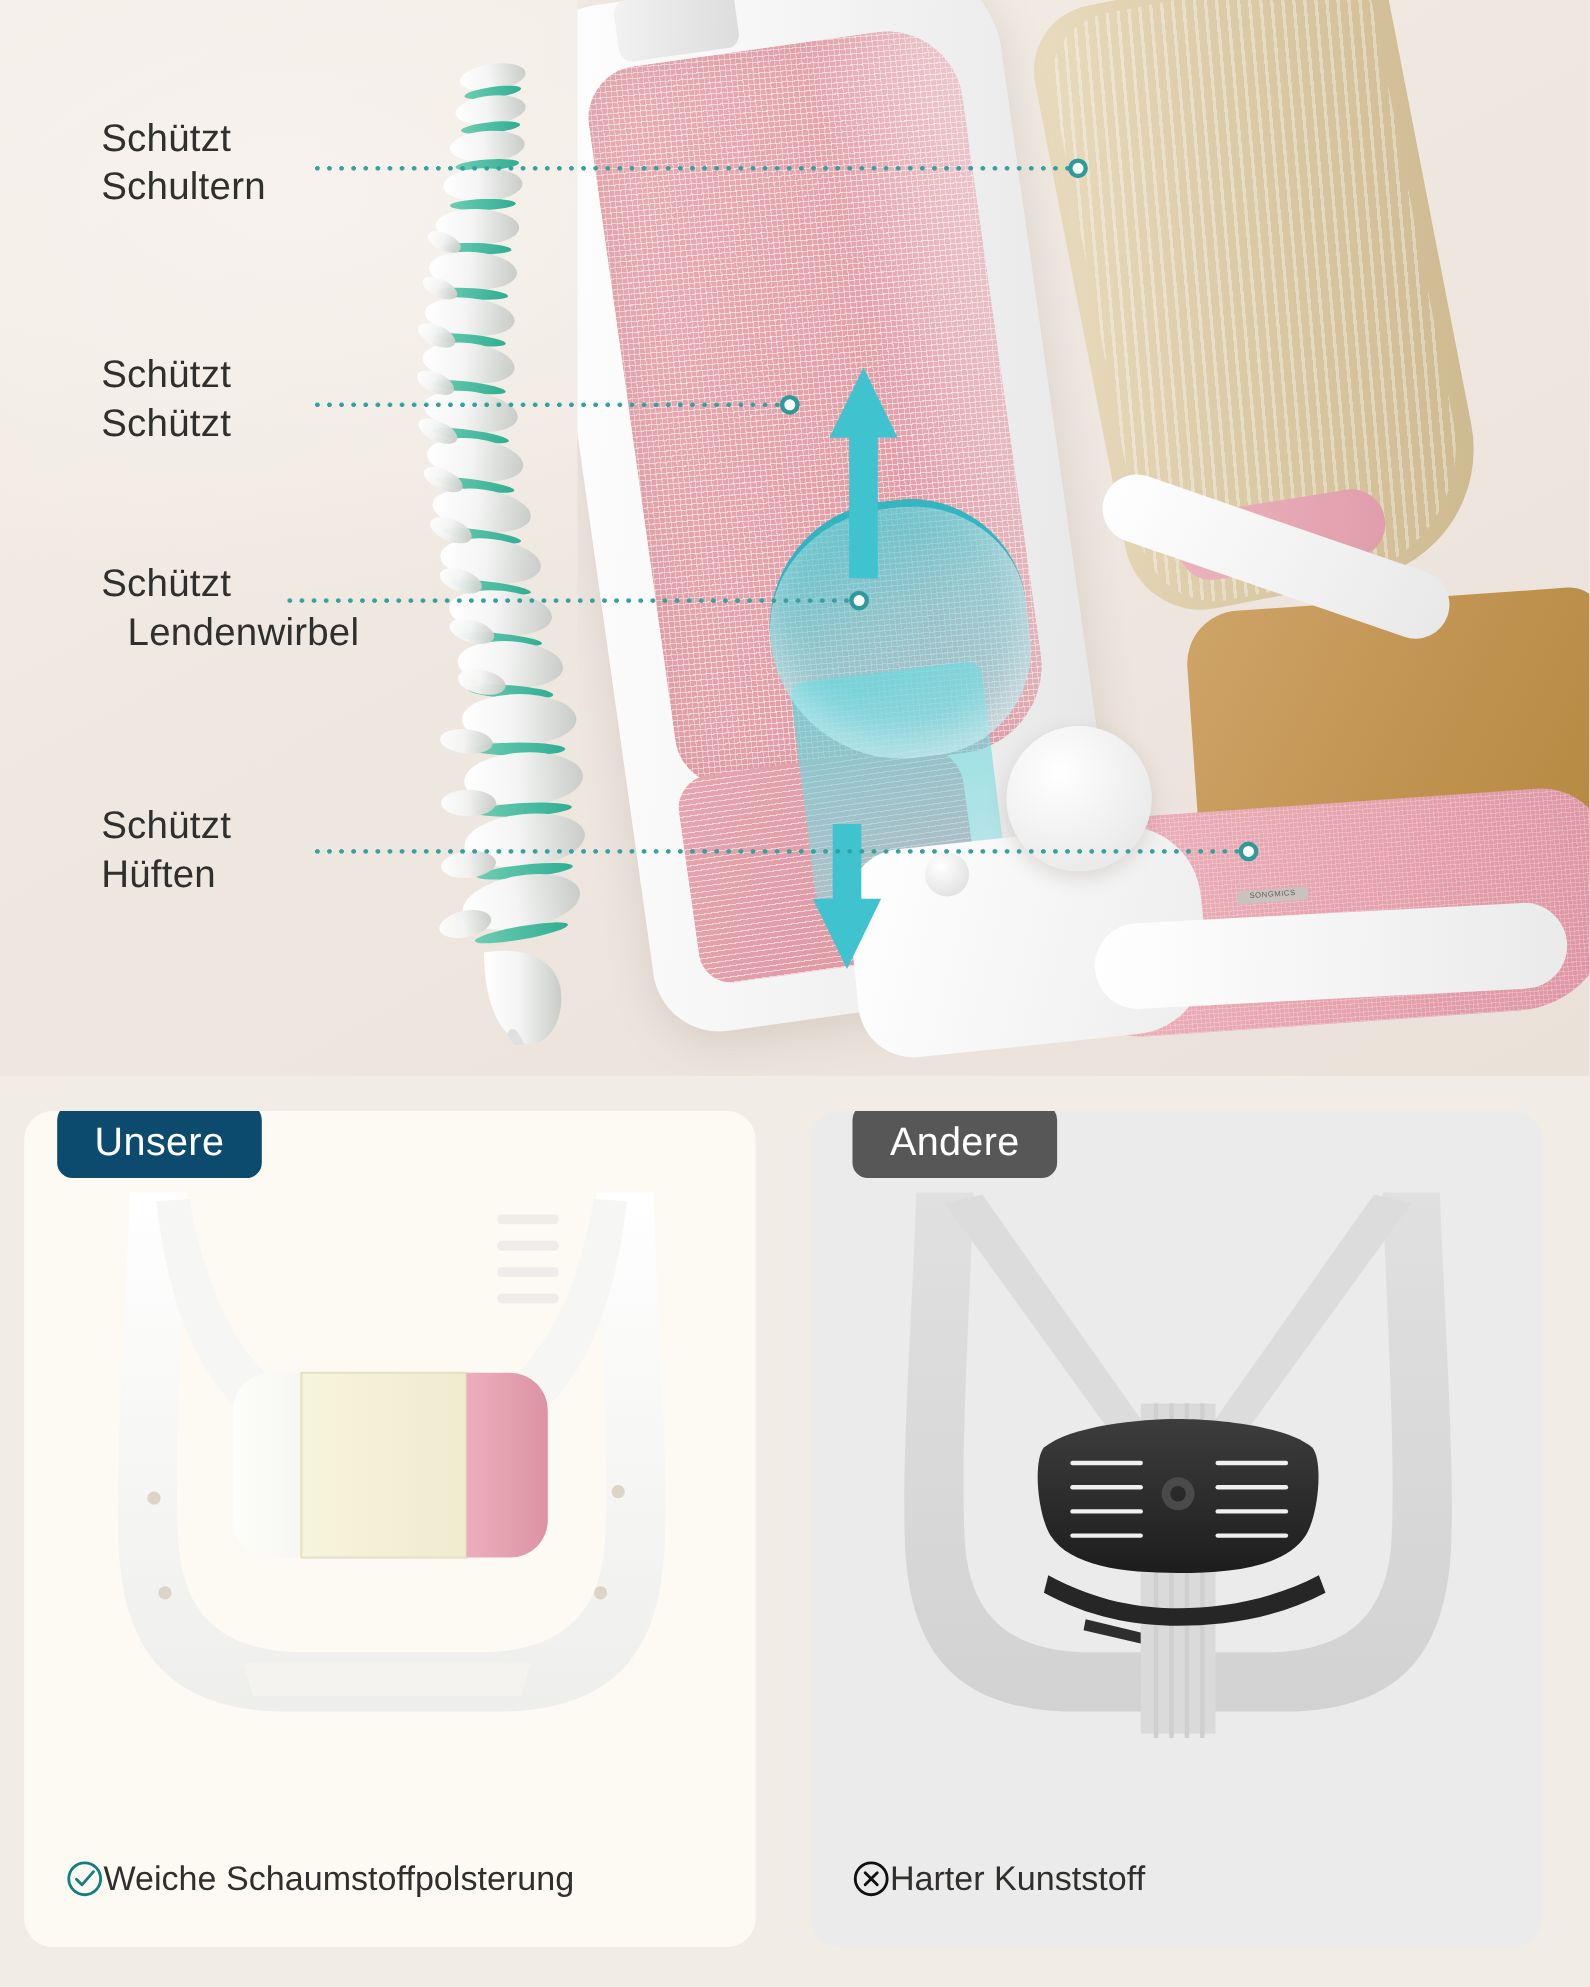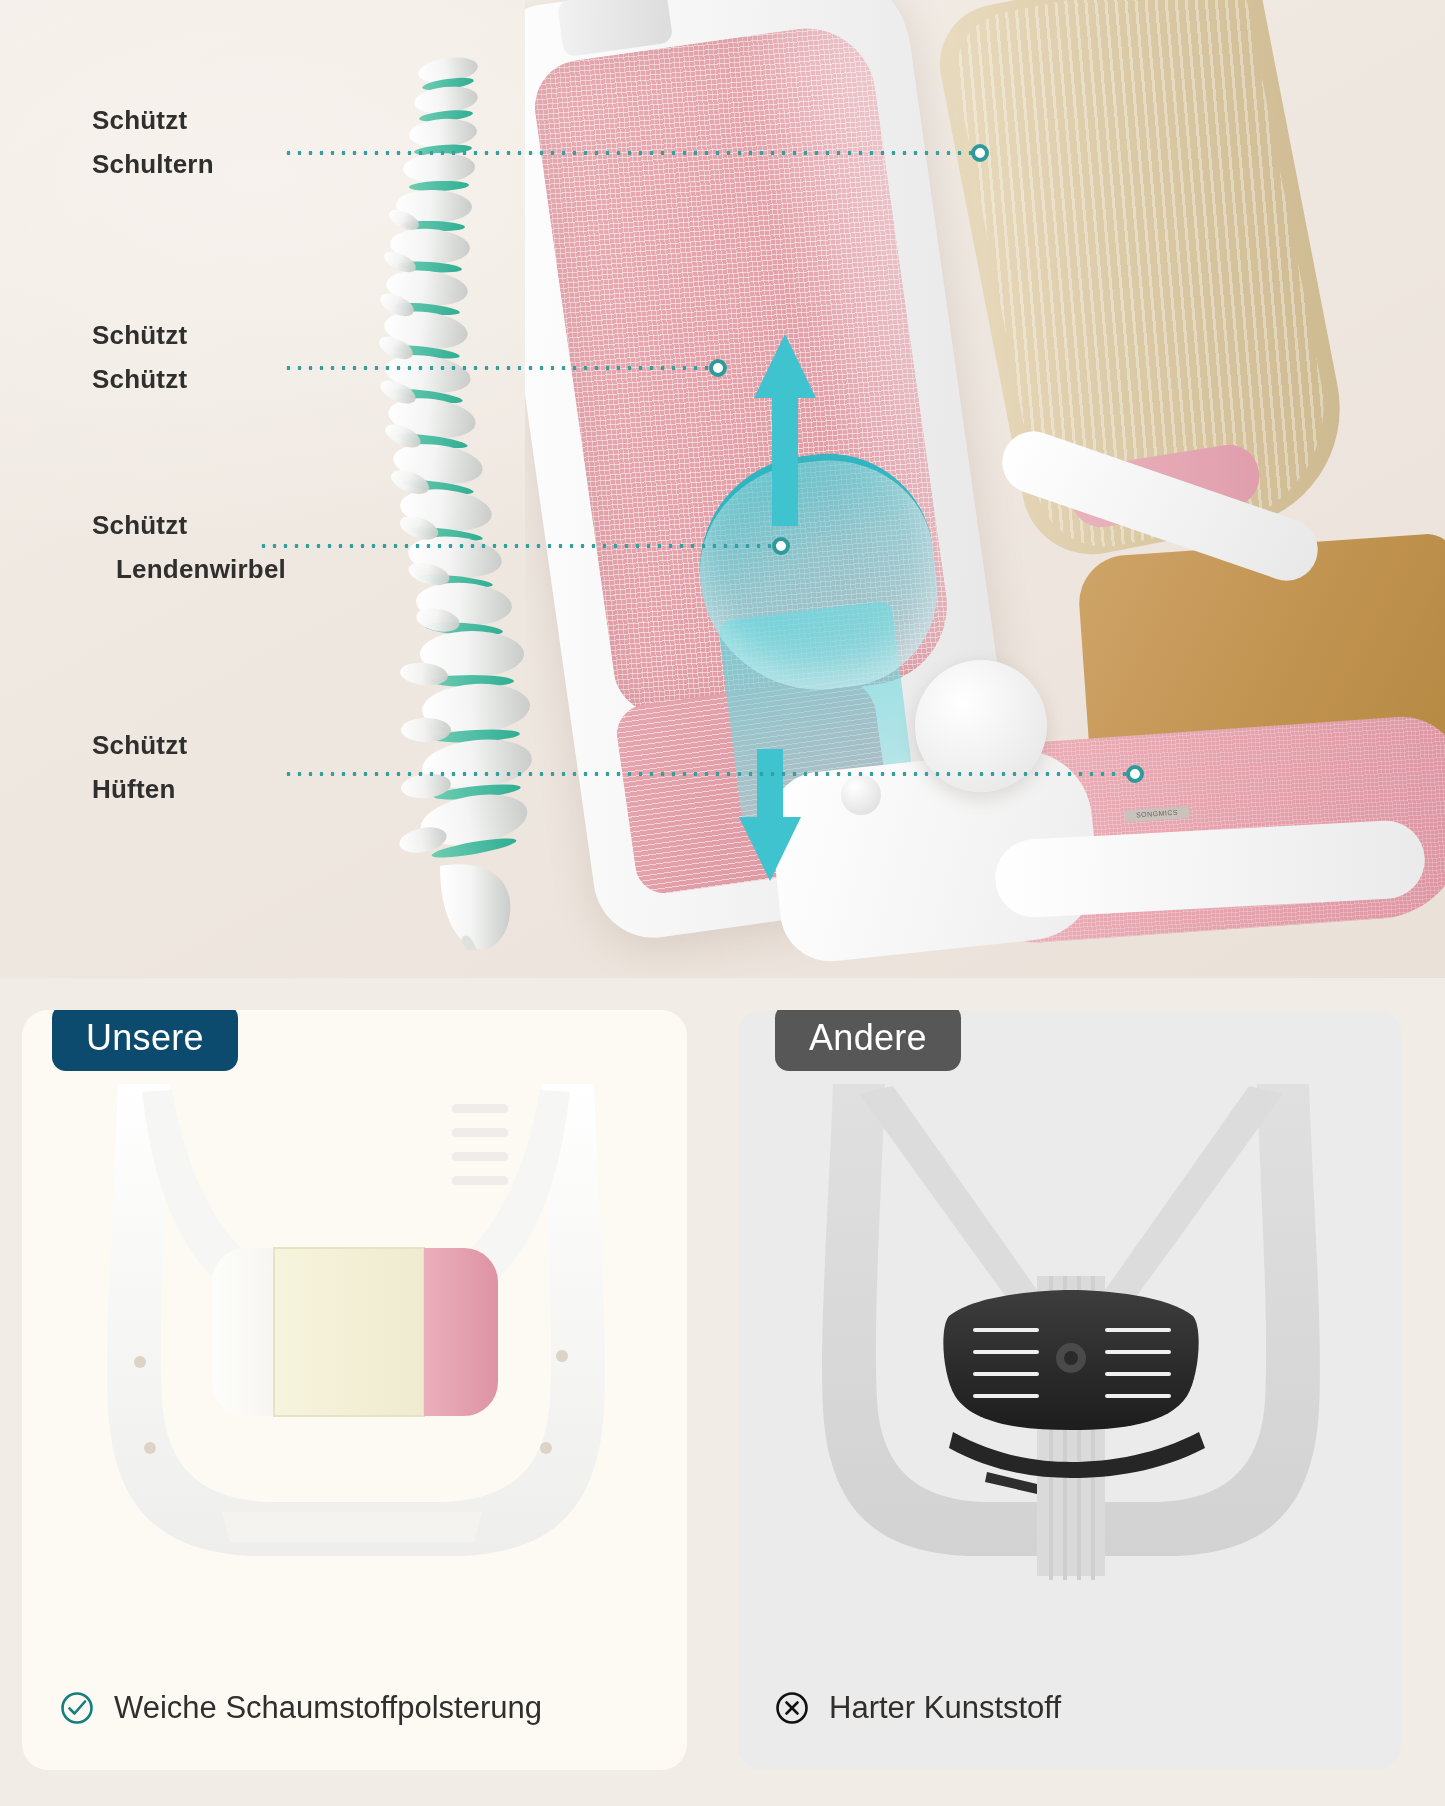--- a/index.html
+++ b/index.html
@@ -159,22 +159,22 @@
 
   
   .motion-arrow { position:absolute; }
   #arrow-up   { left:225px; top:330px; }
   #arrow-down { left:210px; top:745px; }
 
   
   .callout { position:absolute; }
   .callout-text {
     position:absolute;
-    font-size:26px; line-height:1.33;
-    color:#2f2f2d; letter-spacing:.2px; white-space:pre-line;font-weight:bold;
+    font-size:35px; line-height:1.33;
+    color:#2f2f2d; letter-spacing:.2px; white-space:pre-line;
   }
   .leader {
     position:absolute; height:4px;
     background-image:radial-gradient(circle, #35a0a0 1.9px, rgba(0,0,0,0) 2.1px);
     background-size:11px 4px; background-repeat:repeat-x;
   }
   .leader-dot {
     position:absolute; width:18px; height:18px; border-radius:50%;
     border:4px solid #2f9a9b; background:#ffffff;
   }
@@ -190,21 +190,21 @@
     position:absolute; top:0; left:30px; height:67px;
     padding:0 34px; border-radius:0 0 16px 16px;
     display:flex; align-items:center; justify-content:center;
     font-size:36px; color:#ffffff; letter-spacing:.3px; z-index:6;
   }
   #badge-ours  { background:#0c4a6e; border-radius:14px; top:-6px; }
   #badge-other { background:#575757; border-radius:14px; top:-6px; left:38px;}
 
   .panel-caption {
     position:absolute; bottom:44px; left:38px;
-    display:flex; align-items:center; gap:20px;
+    display:flex; align-items:center; 
     font-size:31px; color:#302f2d;
   }
   .cap-icon { width:34px; height:34px; flex:0 0 34px; }
 </style>
 </head>
 <body>
 
 <div id="hero">
 
   <div id="chair-area">

